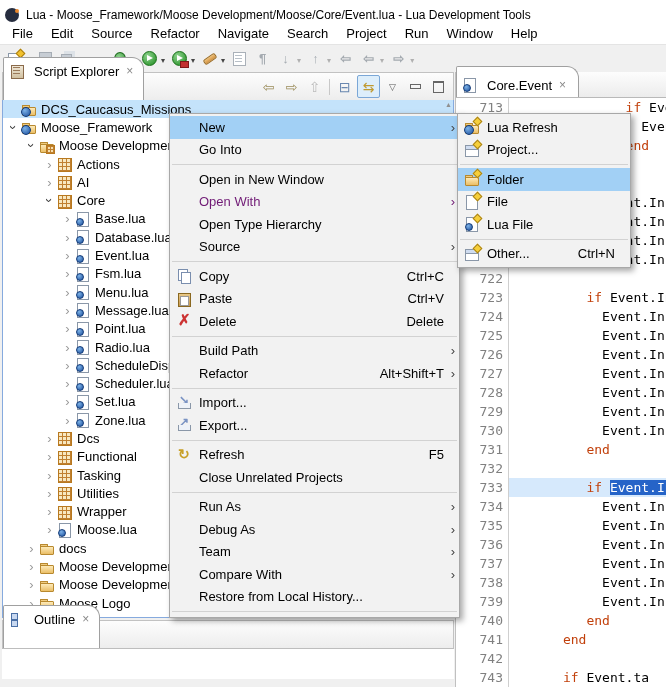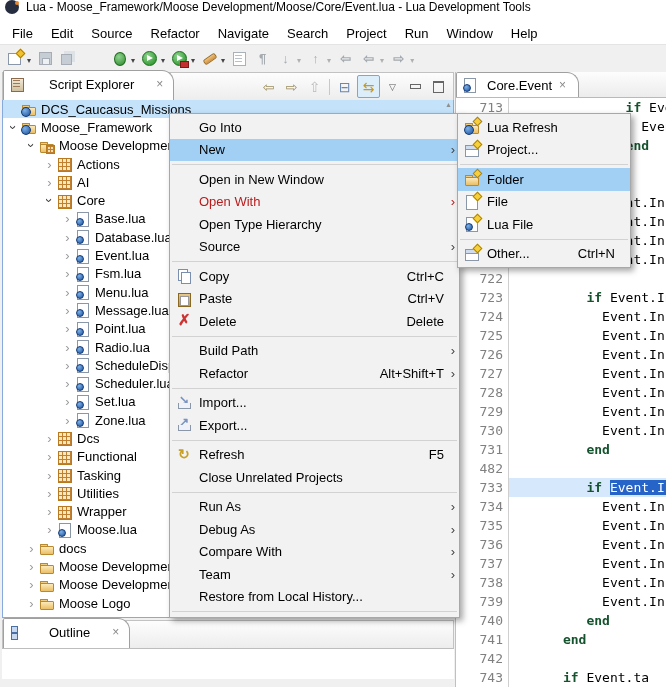--- a/index.html
+++ b/index.html
@@ -1,20 +1,20 @@
 <!DOCTYPE html>
 <html><head>
 <meta charset="utf-8">
 <style>
   html,body{margin:0;padding:0;}
   body{width:666px;height:687px;overflow:hidden;background:#f0f0f0;
        font-family:"Liberation Sans",sans-serif;font-size:13px;color:#000;position:relative;}
 
   
-  .titlebar{height:22px;background:#fff;display:flex;align-items:flex-start;padding-left:5px;}
+  .titlebar{height:22px;background:#fff;display:flex;align-items:flex-end;padding-left:5px;}
   .app-icon{width:14px;height:14px;border-radius:50%;background:#262d3f;position:relative;margin-right:7px;flex:none;}
   .app-icon::after{content:"";position:absolute;right:0;top:1px;width:4px;height:4px;border-radius:50%;background:#e8862c;}
   .title-text{font-size:12px;white-space:nowrap;}
 
   
   .menubar{height:22px;background:#fff;display:flex;align-items:center;padding-left:3px;}
   .mb-item{padding:2px 9px;}
 
   
   .toolbar{height:26px;background:#f0f0f0;border-top:1px solid #e4e4e4;display:flex;align-items:center;padding-left:4px;}
@@ -38,21 +38,21 @@
   .tbi-boxdoc::before{content:"";position:absolute;left:2px;top:2px;width:11px;height:12px;background:#fff;border:1px solid #a9b0b8;}
   .tbi-boxdoc::after{content:"";position:absolute;left:4px;top:5px;width:7px;height:7px;background:repeating-linear-gradient(#b8c0c8 0 1px,transparent 1px 3px);}
 
   
   .workbench{position:absolute;left:0;top:70px;right:0;bottom:0;}
 
   .view{position:absolute;background:#fff;}
   #script-explorer{left:2px;top:2px;width:452px;height:546px;}
   #outline-view{left:2px;top:550px;width:452px;bottom:8px;}
   .view-header{height:27px;background:linear-gradient(#fdfdfd,#ededed);border:1px solid #c2c2c2;border-bottom:1px solid #bdbdbd;display:flex;align-items:flex-end;}
-  .tab{height:26px;background:#fff;border:1px solid #a0a0a0;border-bottom:none;border-radius:2px 12px 0 0;display:flex;align-items:center;padding:0 10px 3px 5px;gap:20px;}
+  .tab{height:26px;background:#fff;border:1px solid #a0a0a0;border-bottom:none;border-radius:2px 12px 0 0;display:flex;align-items:center;padding:0 10px 16px 5px;gap:5px;}
   .tab-label{white-space:nowrap;}
   .tab-close{color:#8a8a8a;font-size:12px;margin-left:2px;}
   .tab-close::before{content:"×";}
   .view-tools{margin-left:auto;display:flex;align-items:center;height:100%;padding-right:3px;}
   .vt-btn{min-width:21px;height:21px;display:inline-flex;align-items:center;justify-content:center;color:#9a8c5a;font-size:14px;margin:0 1px;}
   .vt-btn.blue{color:#6a88b0;}
   .vt-btn.small{font-size:9px;color:#555;}
   .vt-btn.dis{color:#bdbdbd;}
   .vt-btn.toggled{background:#ddeefb;border:1px solid #7ba7d7;border-radius:2px;color:#c09a30;}
   .vt-sep{width:1px;height:16px;background:#c8c8c8;margin:0 3px;}
@@ -107,34 +107,34 @@
   #context-menu{left:169px;top:113px;width:289px;}
   #new-submenu{left:457px;top:113px;width:172px;z-index:11;}
   .mi{height:22.5px;display:flex;align-items:center;padding:0 4px 0 6px;}
   .mi.hl{background:#a2d0f5;}
   .mi .ic{margin-right:7px;}
   .mi-noicon{width:16px;margin-right:7px;flex:none;}
   .mi-label{flex:1;white-space:nowrap;}
   .mi-short{margin-left:16px;white-space:nowrap;}
   .mi-arrow{width:11px;text-align:right;color:#444;}
   .mi-arrow.has::before{content:"›";}
-  .mi.dis .mi-label,.mi.dis .mi-arrow,.mi.dis .mi-short{color:#b91c1c;}
+  .mi.dis .mi-label,.mi.dis .mi-arrow,.mi.dis .mi-short{color:#701a75;}
   .menu-sep{height:1px;background:#d2d2d2;margin:3px 2px;}
 
   
   .editor{position:absolute;left:455px;top:2px;right:0;bottom:0;background:#fff;border-left:1px solid #c0c0c0;}
   .ed-tabs{height:25px;background:linear-gradient(#fdfdfd,#ececec);border-bottom:1px solid #b9b9b9;display:flex;align-items:flex-end;}
-  .ed-tab{height:24px;background:#fff;border:1px solid #a0a0a0;border-bottom:none;border-radius:2px 12px 0 0;display:flex;align-items:center;padding:0 12px 0 5px;gap:5px;}
+  .ed-tab{height:24px;background:#fff;border:1px solid #a0a0a0;border-bottom:none;border-radius:2px 12px 0 0;display:flex;align-items:center;padding:6px 12px 0 5px;gap:5px;}
   .code{position:absolute;top:26px;left:0;right:0;bottom:0;overflow:hidden;font-family:"DejaVu Sans Mono","Liberation Mono",monospace;font-size:13px;}
   .cl{height:19px;line-height:19px;display:flex;white-space:pre;}
   .cl-annot{width:10px;flex:none;}
   .cl-num{width:37px;flex:none;text-align:right;padding-right:5px;color:#808080;border-right:1px solid #cfcfcf;}
   .cl-text{flex:1;padding-left:7px;}
   .cl.cur .cl-text{background:#d6e9fc;}
-  .tok-kw{color:#14532d;font-weight:bold;}
+  .tok-kw{color:#c2410c;font-weight:normal;}
   .tok-sel{background:#2664c8;color:#fff;}
 </style>
 </head>
 <body>
 
 <div class="titlebar">
   <span class="app-icon"></span>
   <span class="title-text">Lua - Moose_Framework/Moose Development/Moose/Core/Event.lua - Lua Development Tools</span>
 </div>
 
@@ -449,47 +449,47 @@
         <div class="cl"><span class="cl-annot"></span><span class="cl-num">722</span><span class="cl-text"></span></div>
         <div class="cl"><span class="cl-annot"></span><span class="cl-num">723</span><span class="cl-text"><span class="tok-pl">         </span><span class="tok-kw">if</span><span class="tok-pl"> Event.In</span></span></div>
         <div class="cl"><span class="cl-annot"></span><span class="cl-num">724</span><span class="cl-text"><span class="tok-pl">           Event.In</span></span></div>
         <div class="cl"><span class="cl-annot"></span><span class="cl-num">725</span><span class="cl-text"><span class="tok-pl">           Event.In</span></span></div>
         <div class="cl"><span class="cl-annot"></span><span class="cl-num">726</span><span class="cl-text"><span class="tok-pl">           Event.In</span></span></div>
         <div class="cl"><span class="cl-annot"></span><span class="cl-num">727</span><span class="cl-text"><span class="tok-pl">           Event.In</span></span></div>
         <div class="cl"><span class="cl-annot"></span><span class="cl-num">728</span><span class="cl-text"><span class="tok-pl">           Event.In</span></span></div>
         <div class="cl"><span class="cl-annot"></span><span class="cl-num">729</span><span class="cl-text"><span class="tok-pl">           Event.In</span></span></div>
         <div class="cl"><span class="cl-annot"></span><span class="cl-num">730</span><span class="cl-text"><span class="tok-pl">           Event.In</span></span></div>
         <div class="cl"><span class="cl-annot"></span><span class="cl-num">731</span><span class="cl-text"><span class="tok-pl">         </span><span class="tok-kw">end</span></span></div>
-        <div class="cl"><span class="cl-annot"></span><span class="cl-num">482</span><span class="cl-text"></span></div>
+        <div class="cl"><span class="cl-annot"></span><span class="cl-num">732</span><span class="cl-text"></span></div>
         <div class="cl cur"><span class="cl-annot"></span><span class="cl-num">733</span><span class="cl-text"><span class="tok-pl">         </span><span class="tok-kw">if</span><span class="tok-pl"> </span><span class="tok-sel">Event.Ini</span></span></div>
         <div class="cl"><span class="cl-annot"></span><span class="cl-num">734</span><span class="cl-text"><span class="tok-pl">           Event.In</span></span></div>
         <div class="cl"><span class="cl-annot"></span><span class="cl-num">735</span><span class="cl-text"><span class="tok-pl">           Event.In</span></span></div>
         <div class="cl"><span class="cl-annot"></span><span class="cl-num">736</span><span class="cl-text"><span class="tok-pl">           Event.In</span></span></div>
         <div class="cl"><span class="cl-annot"></span><span class="cl-num">737</span><span class="cl-text"><span class="tok-pl">           Event.In</span></span></div>
         <div class="cl"><span class="cl-annot"></span><span class="cl-num">738</span><span class="cl-text"><span class="tok-pl">           Event.In</span></span></div>
         <div class="cl"><span class="cl-annot"></span><span class="cl-num">739</span><span class="cl-text"><span class="tok-pl">           Event.In</span></span></div>
         <div class="cl"><span class="cl-annot"></span><span class="cl-num">740</span><span class="cl-text"><span class="tok-pl">         </span><span class="tok-kw">end</span></span></div>
         <div class="cl"><span class="cl-annot"></span><span class="cl-num">741</span><span class="cl-text"><span class="tok-pl">      </span><span class="tok-kw">end</span></span></div>
         <div class="cl"><span class="cl-annot"></span><span class="cl-num">742</span><span class="cl-text"></span></div>
         <div class="cl"><span class="cl-annot"></span><span class="cl-num">743</span><span class="cl-text"><span class="tok-pl">      </span><span class="tok-kw">if</span><span class="tok-pl"> Event.ta</span></span></div>
       </div>
   </div>
 
 </div>
 
 <div class="menu" id="context-menu">
+    <div class="mi hl">
+      <span class="mi-noicon"></span>
+      <span class="mi-label">New</span>
+      <span class="mi-arrow has"></span>
+    </div>
     <div class="mi">
       <span class="mi-noicon"></span>
       <span class="mi-label">Go Into</span>
       <span class="mi-arrow"></span>
-    </div>
-    <div class="mi hl">
-      <span class="mi-noicon"></span>
-      <span class="mi-label">New</span>
-      <span class="mi-arrow has"></span>
     </div>
     <div class="menu-sep"></div>
     <div class="mi">
       <span class="mi-noicon"></span>
       <span class="mi-label">Open in New Window</span>
       <span class="mi-arrow"></span>
     </div>
     <div class="mi dis">
       <span class="mi-noicon"></span>
       <span class="mi-label">Open With</span>
@@ -565,26 +565,26 @@
       <span class="mi-label">Run As</span>
       <span class="mi-arrow has"></span>
     </div>
     <div class="mi">
       <span class="mi-noicon"></span>
       <span class="mi-label">Debug As</span>
       <span class="mi-arrow has"></span>
     </div>
     <div class="mi">
       <span class="mi-noicon"></span>
+      <span class="mi-label">Team</span>
+      <span class="mi-arrow has"></span>
+    </div>
+    <div class="mi">
+      <span class="mi-noicon"></span>
       <span class="mi-label">Compare With</span>
-      <span class="mi-arrow has"></span>
-    </div>
-    <div class="mi">
-      <span class="mi-noicon"></span>
-      <span class="mi-label">Team</span>
       <span class="mi-arrow has"></span>
     </div>
     <div class="mi">
       <span class="mi-noicon"></span>
       <span class="mi-label">Restore from Local History...</span>
       <span class="mi-arrow"></span>
     </div>
     <div class="menu-sep"></div>
   </div>
 <div class="menu" id="new-submenu">

